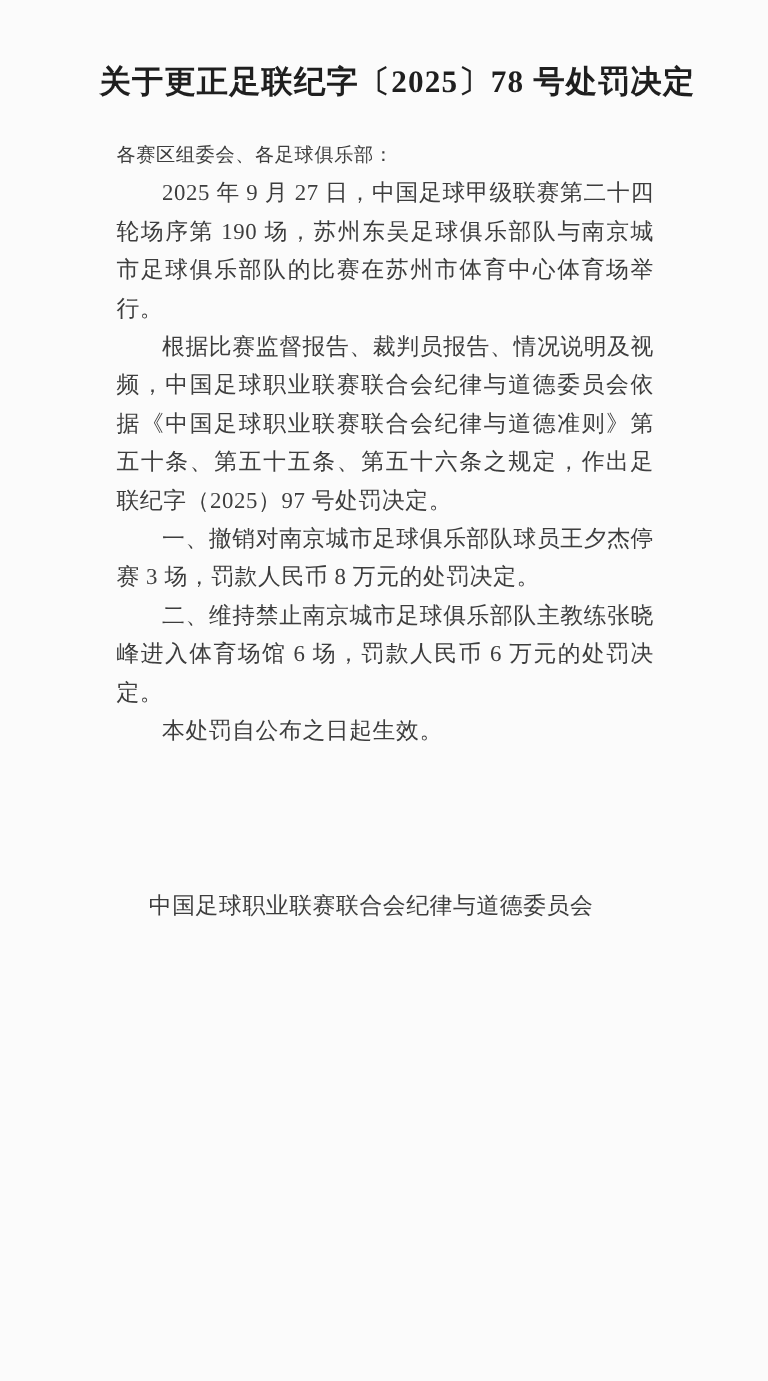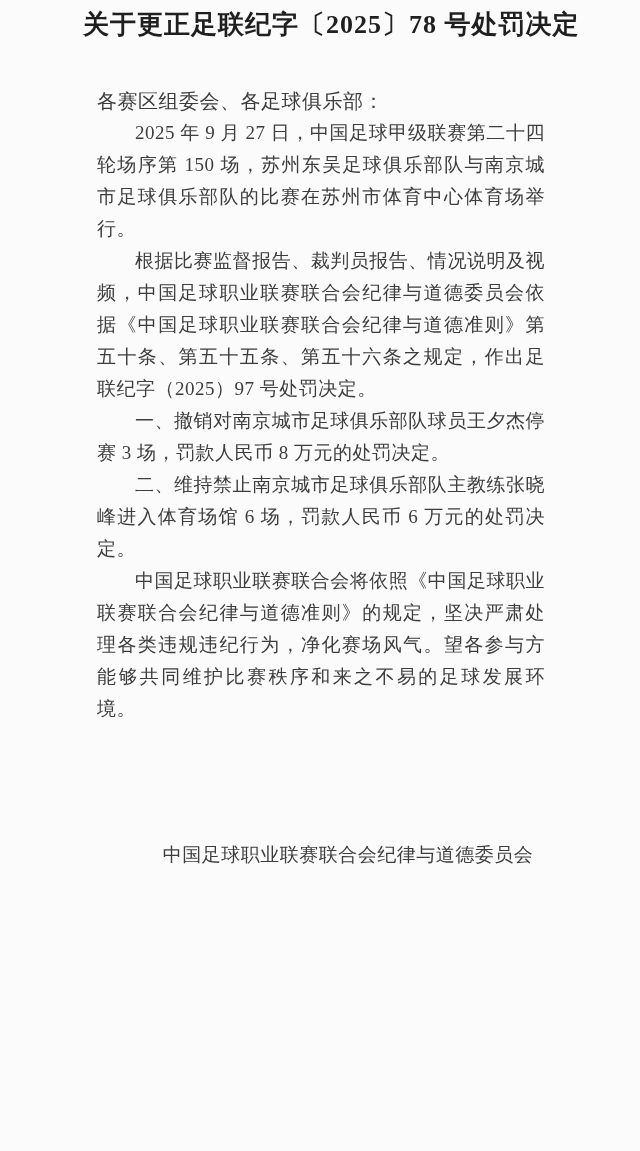--- a/index.html
+++ b/index.html
@@ -19,59 +19,59 @@
   }
   .title {
     text-align: center;
     font-size: 26px;
     font-weight: bold;
     color: #1f1f1f;
     line-height: 34px;
     letter-spacing: 1px;
     margin: 0 -14px;      
   }
-  .title-line { display: block; white-space: nowrap; }
+  .title-line { display: block; white-space: nowrap; margin-top: 44px; }
   .salutation {
-    margin-top: 43px;
-    font-size: 20px;
+    margin-top: 28px;
+    font-size: 16px;
     line-height: 32px;
     letter-spacing: 0.5px;
   }
   .para {
     font-size: 19px;
     line-height: 32px;
     letter-spacing: 0.5px;
     text-indent: 2em;
     text-align: justify;
     text-justify: inter-ideograph;
   }
   .signature-block {
     margin-top: 114px;
     font-size: 19px;
     line-height: 32px;
     letter-spacing: 0.5px;
-    text-align: center;
+    text-align: left;
   }
   .sig-org    { position: relative; left: 27px; white-space: nowrap; }
 </style>
 </head>
 <body>
 
 <div class="page">
 
   <h1 class="title">
     <span class="title-line">关于更正足联纪字〔2025〕78 号处罚决定</span>
   </h1>
 
   <p class="salutation">各赛区组委会、各足球俱乐部：</p>
 
-  <p class="para">2025 年 9 月 27 日，中国足球甲级联赛第二十四轮场序第 150 场，苏州东吴足球俱乐部队与南京城市足球俱乐部队的比赛在苏州市体育中心体育场举行。</p>
+  <p class="para">2025 年 9 月 27 日，中国足球甲级联赛第二十四轮场序第 190 场，苏州东吴足球俱乐部队与南京城市足球俱乐部队的比赛在苏州市体育中心体育场举行。</p>
   <p class="para">根据比赛监督报告、裁判员报告、情况说明及视频，中国足球职业联赛联合会纪律与道德委员会依据《中国足球职业联赛联合会纪律与道德准则》第五十条、第五十五条、第五十六条之规定，作出足联纪字（2025）97 号处罚决定。</p>
   <p class="para">一、撤销对南京城市足球俱乐部队球员王夕杰停赛 3 场，罚款人民币 8 万元的处罚决定。</p>
   <p class="para">二、维持禁止南京城市足球俱乐部队主教练张晓峰进入体育场馆 6 场，罚款人民币 6 万元的处罚决定。</p>
-  <p class="para">中国足球职业联赛联合会将依照《中国足球职业联赛联合会纪律与道德准则》的规定，坚决严肃处理各类违规违纪行为，净化赛场风气。望各参与方能够共同维护比赛秩序和来之不易的足球发展环境。</p>
+  <p class="para">本处罚自公布之日起生效。</p>
 
   <div class="signature-block">
     <div class="sig-org">中国足球职业联赛联合会纪律与道德委员会</div>
 
   </div>
 
 </div>
 
 </body></html>

